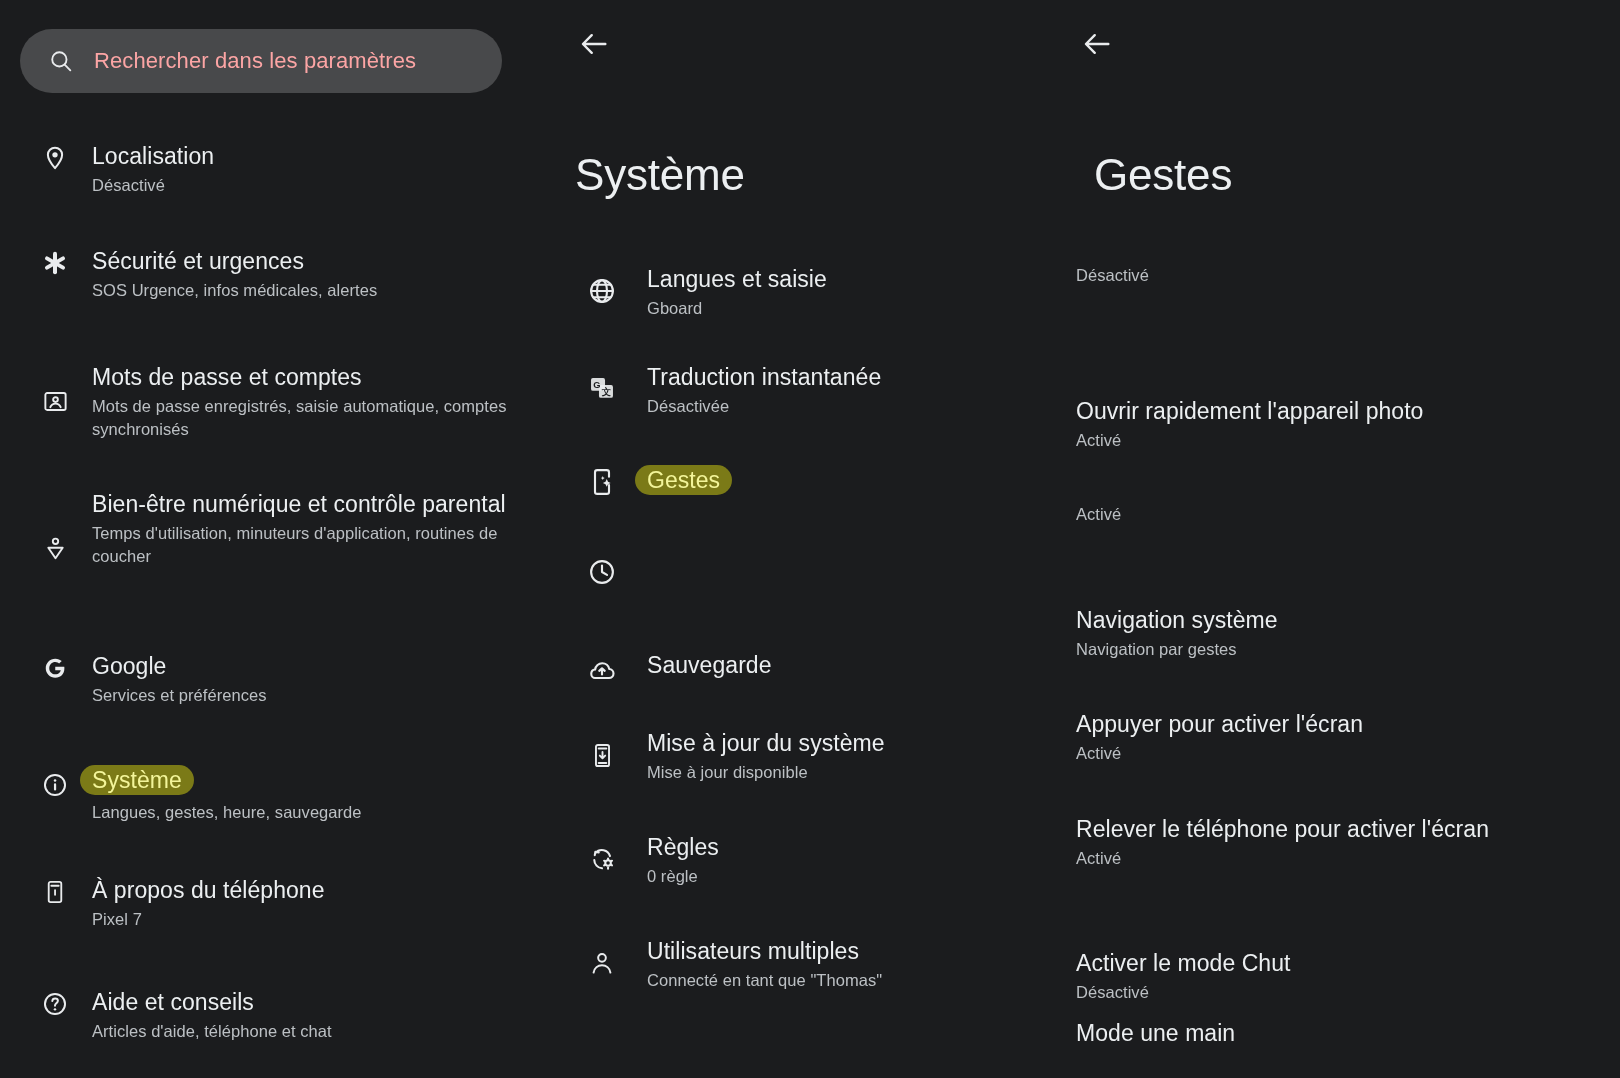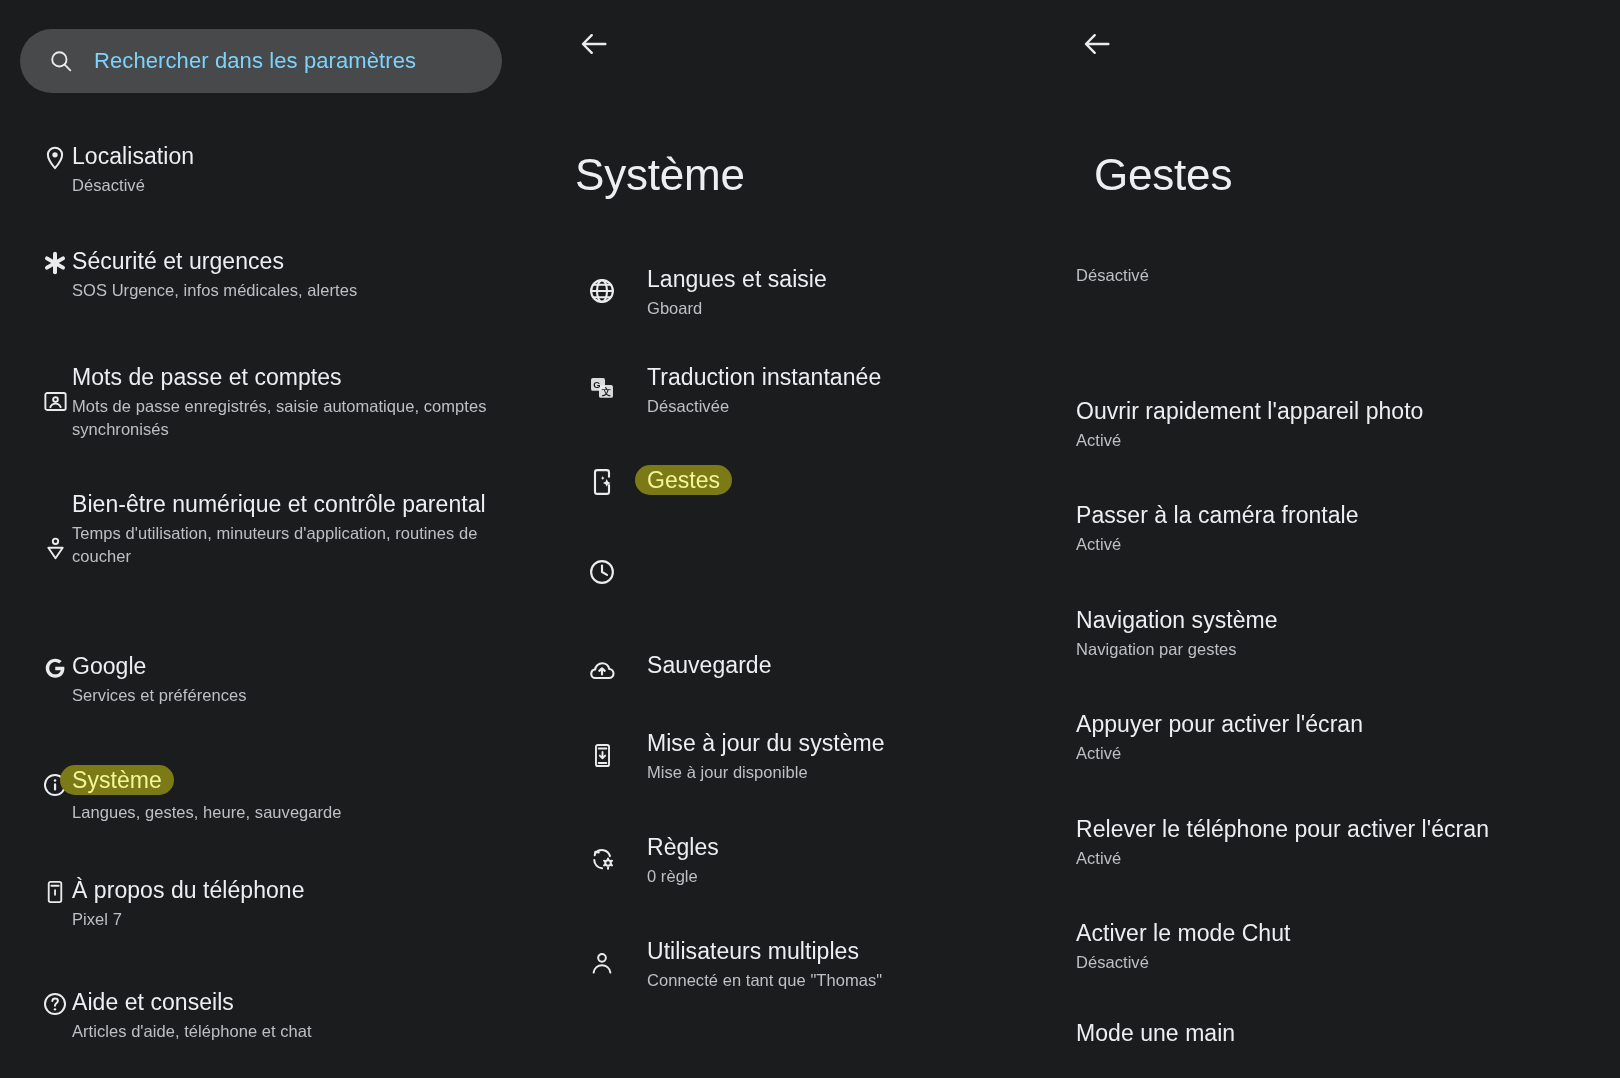--- a/index.html
+++ b/index.html
@@ -40,21 +40,21 @@
     background: #48494b;
     display: flex;
     align-items: center;
     padding-left: 28px;
     cursor: text;
   }
   .search-icon { width: 26px; height: 26px; flex: 0 0 26px; display:block; }
   .search-placeholder {
     margin-left: 20px;
     font-size: 22px;
-    color: #7dd3fc;
+    color: #fca5a5;
     letter-spacing: 0.1px;
     white-space: nowrap;
   }
 
   
   .back-arrow {
     position: absolute;
     width: 34px;
     height: 34px;
     cursor: pointer;
@@ -119,21 +119,21 @@
     box-decoration-break: clone;
     -webkit-box-decoration-break: clone;
     line-height: 36px;
   }
   .hl-block {
     display: inline;
   }
 
   
   #left-list .row { padding-left: 38px; }
-  #left-list .row-text { max-width: 420px; }
+  #left-list .row-text { margin-left: 20px; max-width: 420px; }
 
   
   #mid-list .row { padding-left: 45px; }
   #mid-list .row-text { margin-left: 28px; max-width: 440px; }
 
   
   #right-list .row { padding-left: 16px; }
   #right-list .row-text { margin-left: 0px; max-width: 530px; }
 
   .icon-stroke { fill: none; stroke: #e9ebed; stroke-width: 1.7; stroke-linecap: round; stroke-linejoin: round; }
@@ -415,21 +415,20 @@
 
       <div class="row" style="top:396px">
         <span class="row-text">
           <span class="row-title">Ouvrir rapidement l'appareil photo</span>
           <span class="row-sub">Activé</span>
         </span>
       </div>
 
       <div class="row" style="top:500px">
         <span class="row-text">
-          <span class="row-title">Passer à la caméra frontale</span>
           <span class="row-sub">Activé</span>
         </span>
       </div>
 
       <div class="row" style="top:605px">
         <span class="row-text">
           <span class="row-title">Navigation système</span>
           <span class="row-sub">Navigation par gestes</span>
         </span>
       </div>
@@ -441,21 +440,21 @@
         </span>
       </div>
 
       <div class="row" style="top:814px">
         <span class="row-text">
           <span class="row-title">Relever le téléphone pour activer l'écran</span>
           <span class="row-sub">Activé</span>
         </span>
       </div>
 
-      <div class="row" style="top:918px">
+      <div class="row" style="top:948px">
         <span class="row-text">
           <span class="row-title">Activer le mode Chut</span>
           <span class="row-sub">Désactivé</span>
         </span>
       </div>
 
       <div class="row" style="top:1018px">
         <span class="row-text">
           <span class="row-title">Mode une main</span>
         </span>

